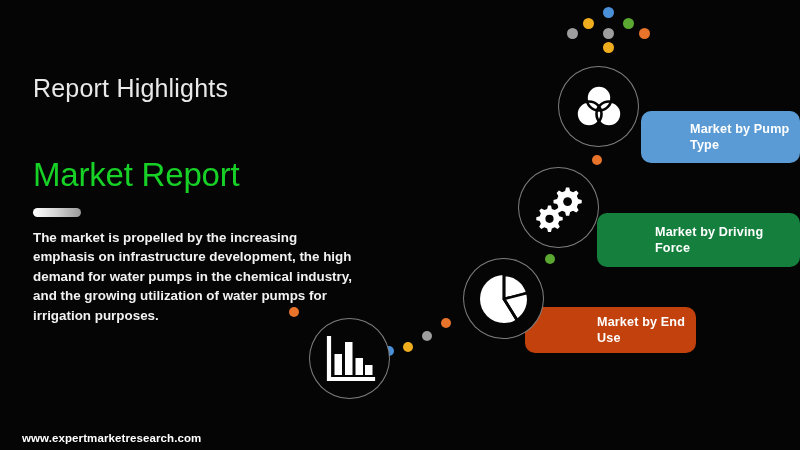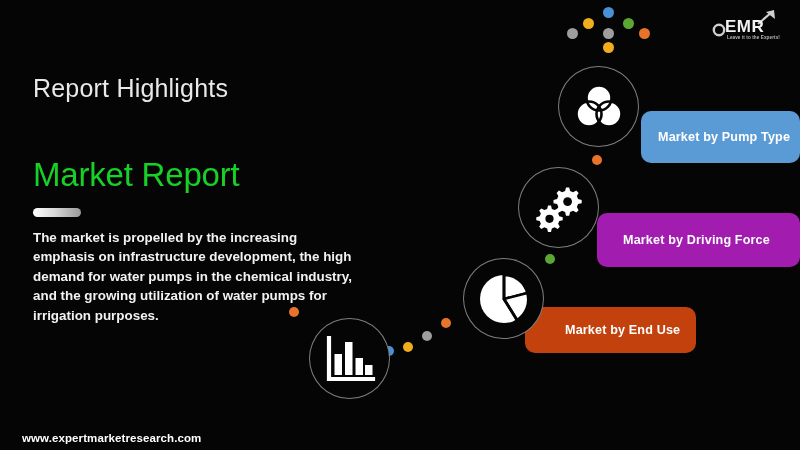--- a/index.html
+++ b/index.html
@@ -45,20 +45,21 @@
   .logo svg{display:block;}
 
   
   .pill{
     position:absolute;border-radius:10px;display:flex;align-items:center;
     box-sizing:border-box;
   }
   .pill span{
     font-size:12.6px;font-weight:700;color:#ffffff;line-height:16px;
     letter-spacing:.15px;
+    margin-left:32px;
   }
   .ring{
     position:absolute;border-radius:50%;
     border:1px solid rgba(225,225,225,.55);
     background:#050505;
     display:flex;align-items:center;justify-content:center;
     z-index:5;
   }
   .ring svg{display:block;}
 
@@ -76,42 +77,31 @@
   #ring-dist{left:309px;top:318px;width:79px;height:79px;}
 
   
   .dot{position:absolute;border-radius:50%;}
 </style>
 </head>
 <body>
 
 <div class="stage">
 
-  <div class="logo">
-    <svg width="72" height="34" viewBox="0 0 72 34" aria-hidden="true">
-      <g>
-        <path d="M46 16 L60 4" stroke="#cfcfcf" stroke-width="2.2" fill="none"></path>
-        <path d="M62 2 L63 11 L54 4 Z" fill="#cfcfcf"></path>
-      </g>
-      <circle cx="7" cy="22" r="5.2" fill="none" stroke="#cfcfcf" stroke-width="2.4"></circle>
-      <text x="13" y="24" font-family="Liberation Sans, sans-serif" font-size="17" font-weight="700" fill="#f2f2f2" letter-spacing="0.5">EMR</text>
-      <text x="15" y="31" font-family="Liberation Sans, sans-serif" font-size="4.6" font-weight="700" fill="#b6b6b6" letter-spacing="0.1">Leave it to the Experts!</text>
-    </svg>
-  </div>
 
   <div class="eyebrow">Report Highlights</div>
   <div class="title-2" id="title2" style="color: rgb(23, 209, 39);">Market Report</div>
   <div class="rule"></div>
   <div class="blurb">The market is propelled by the increasing emphasis on infrastructure development, the high demand for water pumps in the chemical industry, and the growing utilization of water pumps for irrigation purposes.</div>
   <div class="site">www.expertmarketresearch.com</div>
 
   <div class="pill" id="pill-pump" style="background: rgb(91, 155, 213);">
     <span>Market by Pump Type</span>
   </div>
-  <div class="pill" id="pill-drive" style="background: #a21caf;">
+  <div class="pill" id="pill-drive" style="background: #15803d;">
     <span>Market by Driving Force</span>
   </div>
   <div class="pill" id="pill-end" style="background: #c2410c;">
     <span>Market by End Use</span>
   </div>
 
   <div class="ring" id="ring-pump">
     <span>
       <svg width="50" height="48" viewBox="0 0 50 48">
         <circle cx="25" cy="15" r="12.5" fill="#fff"></circle>

